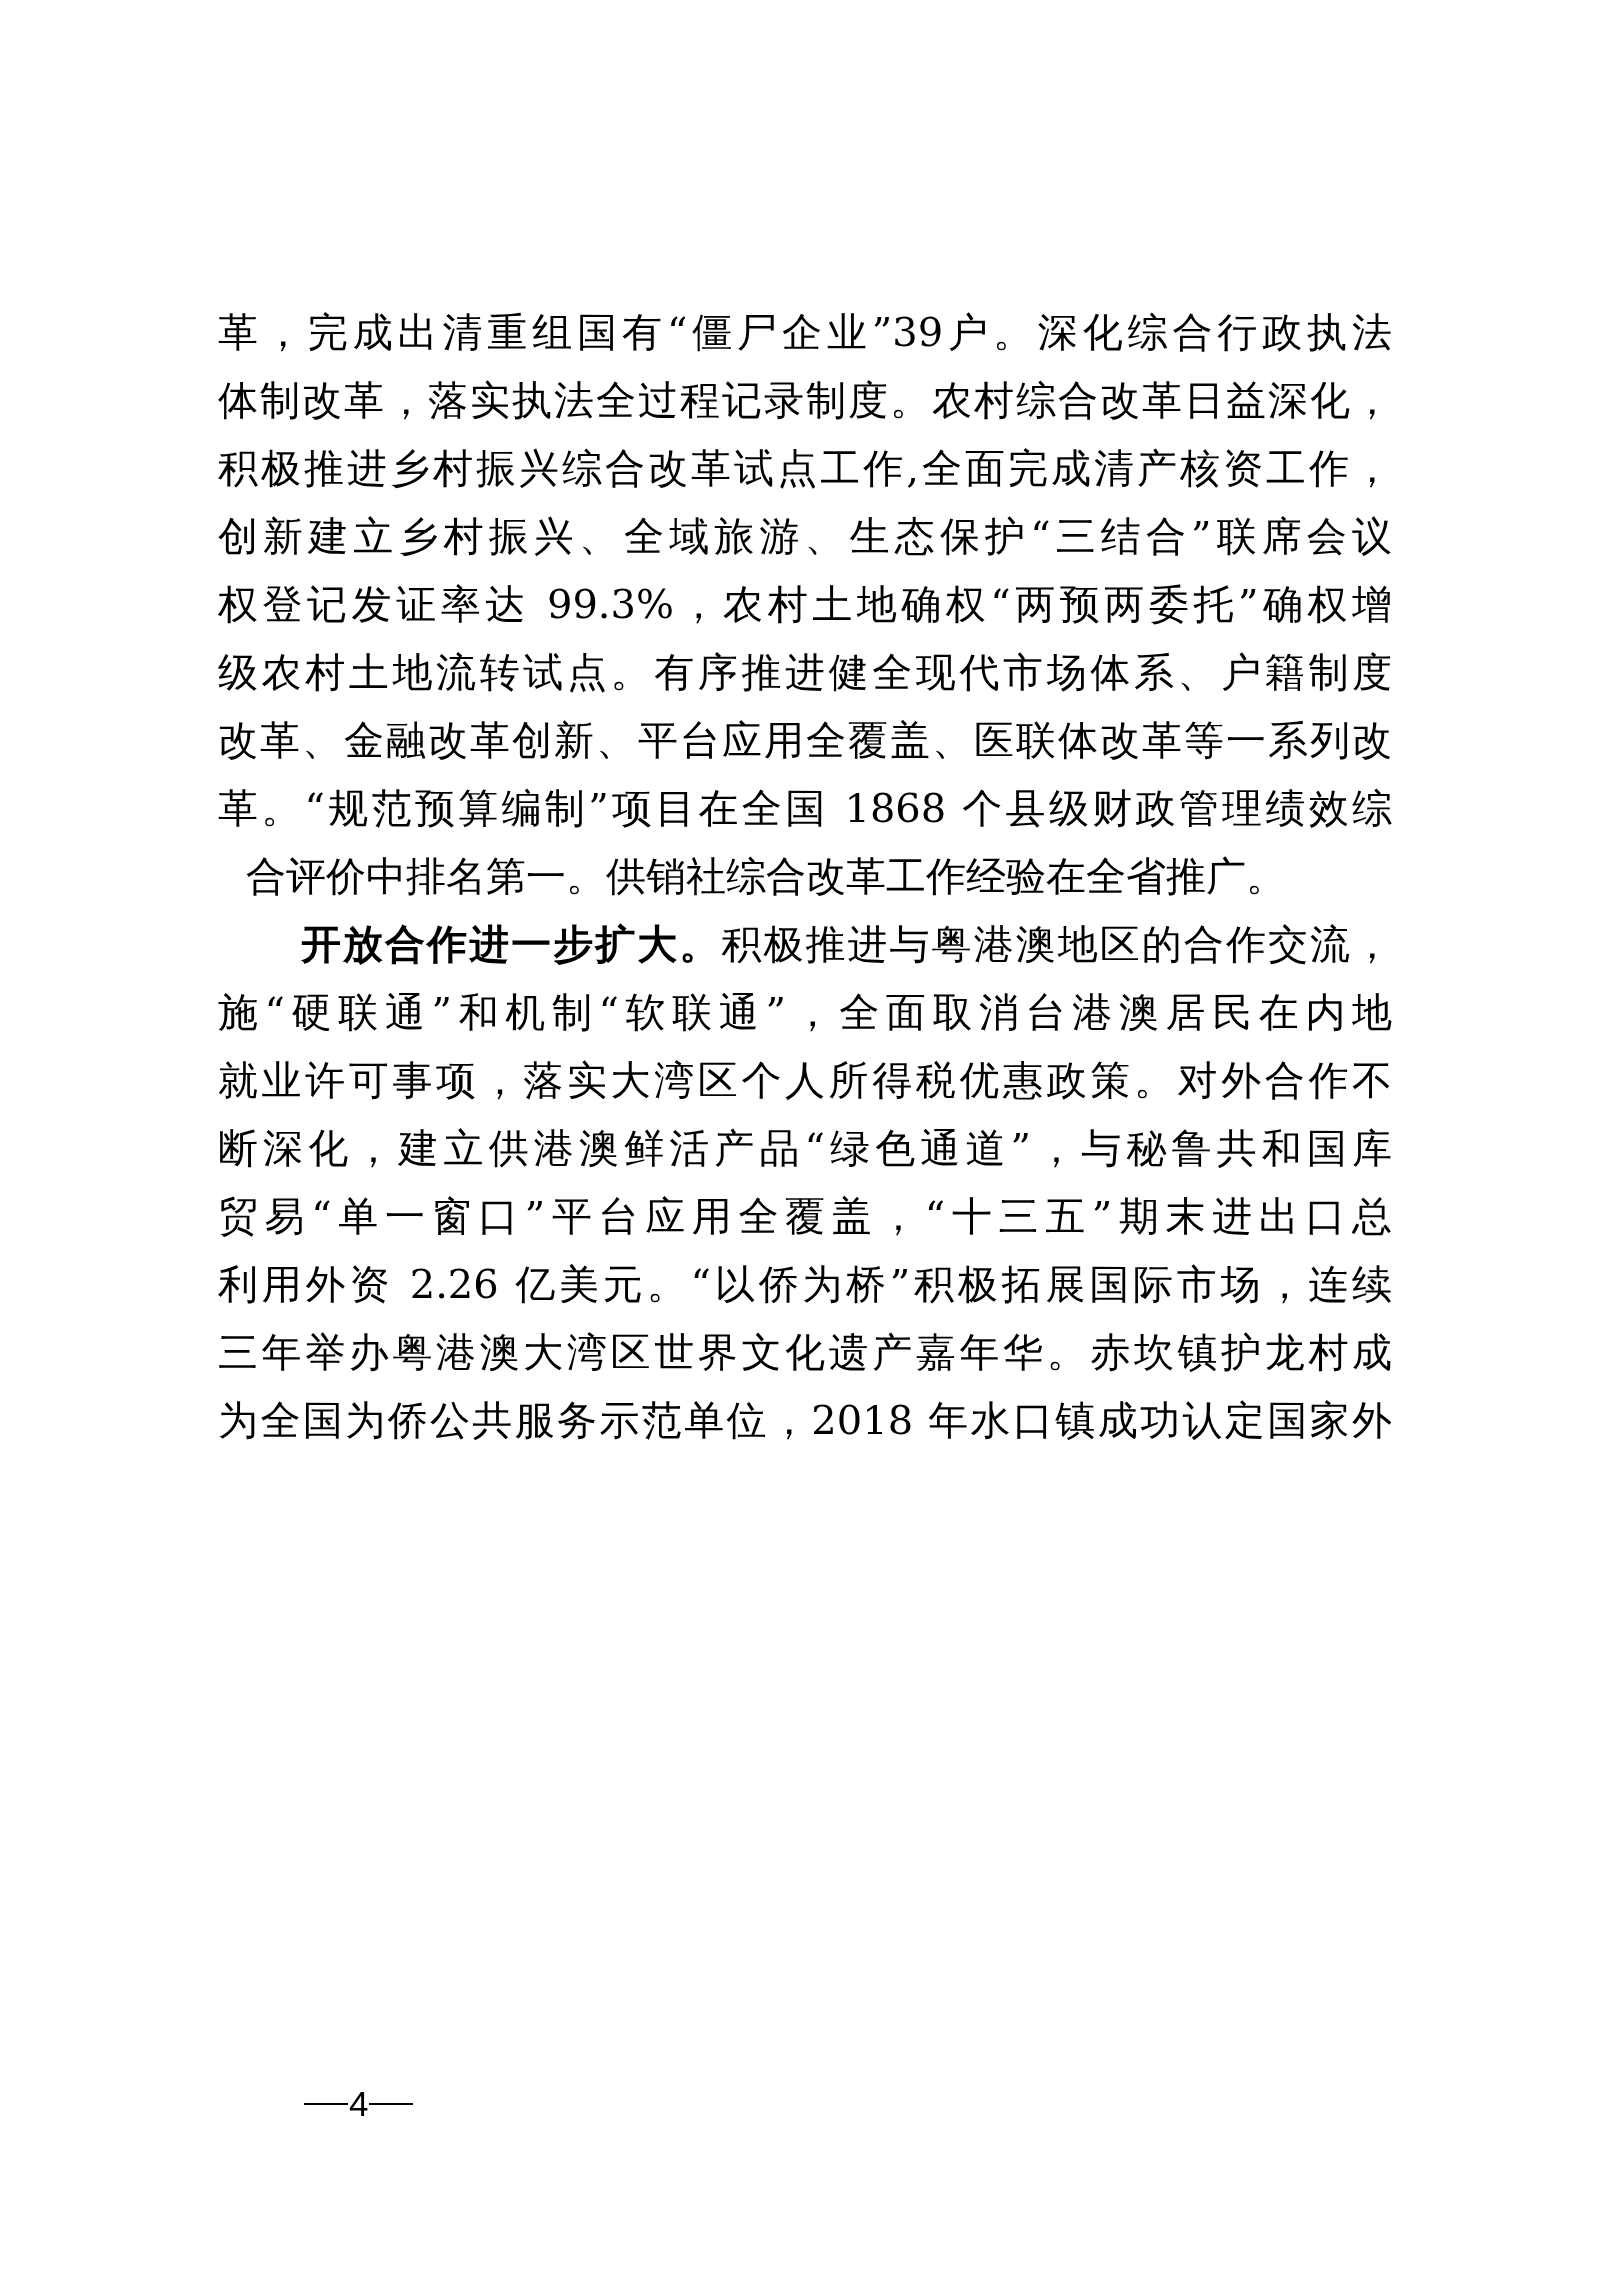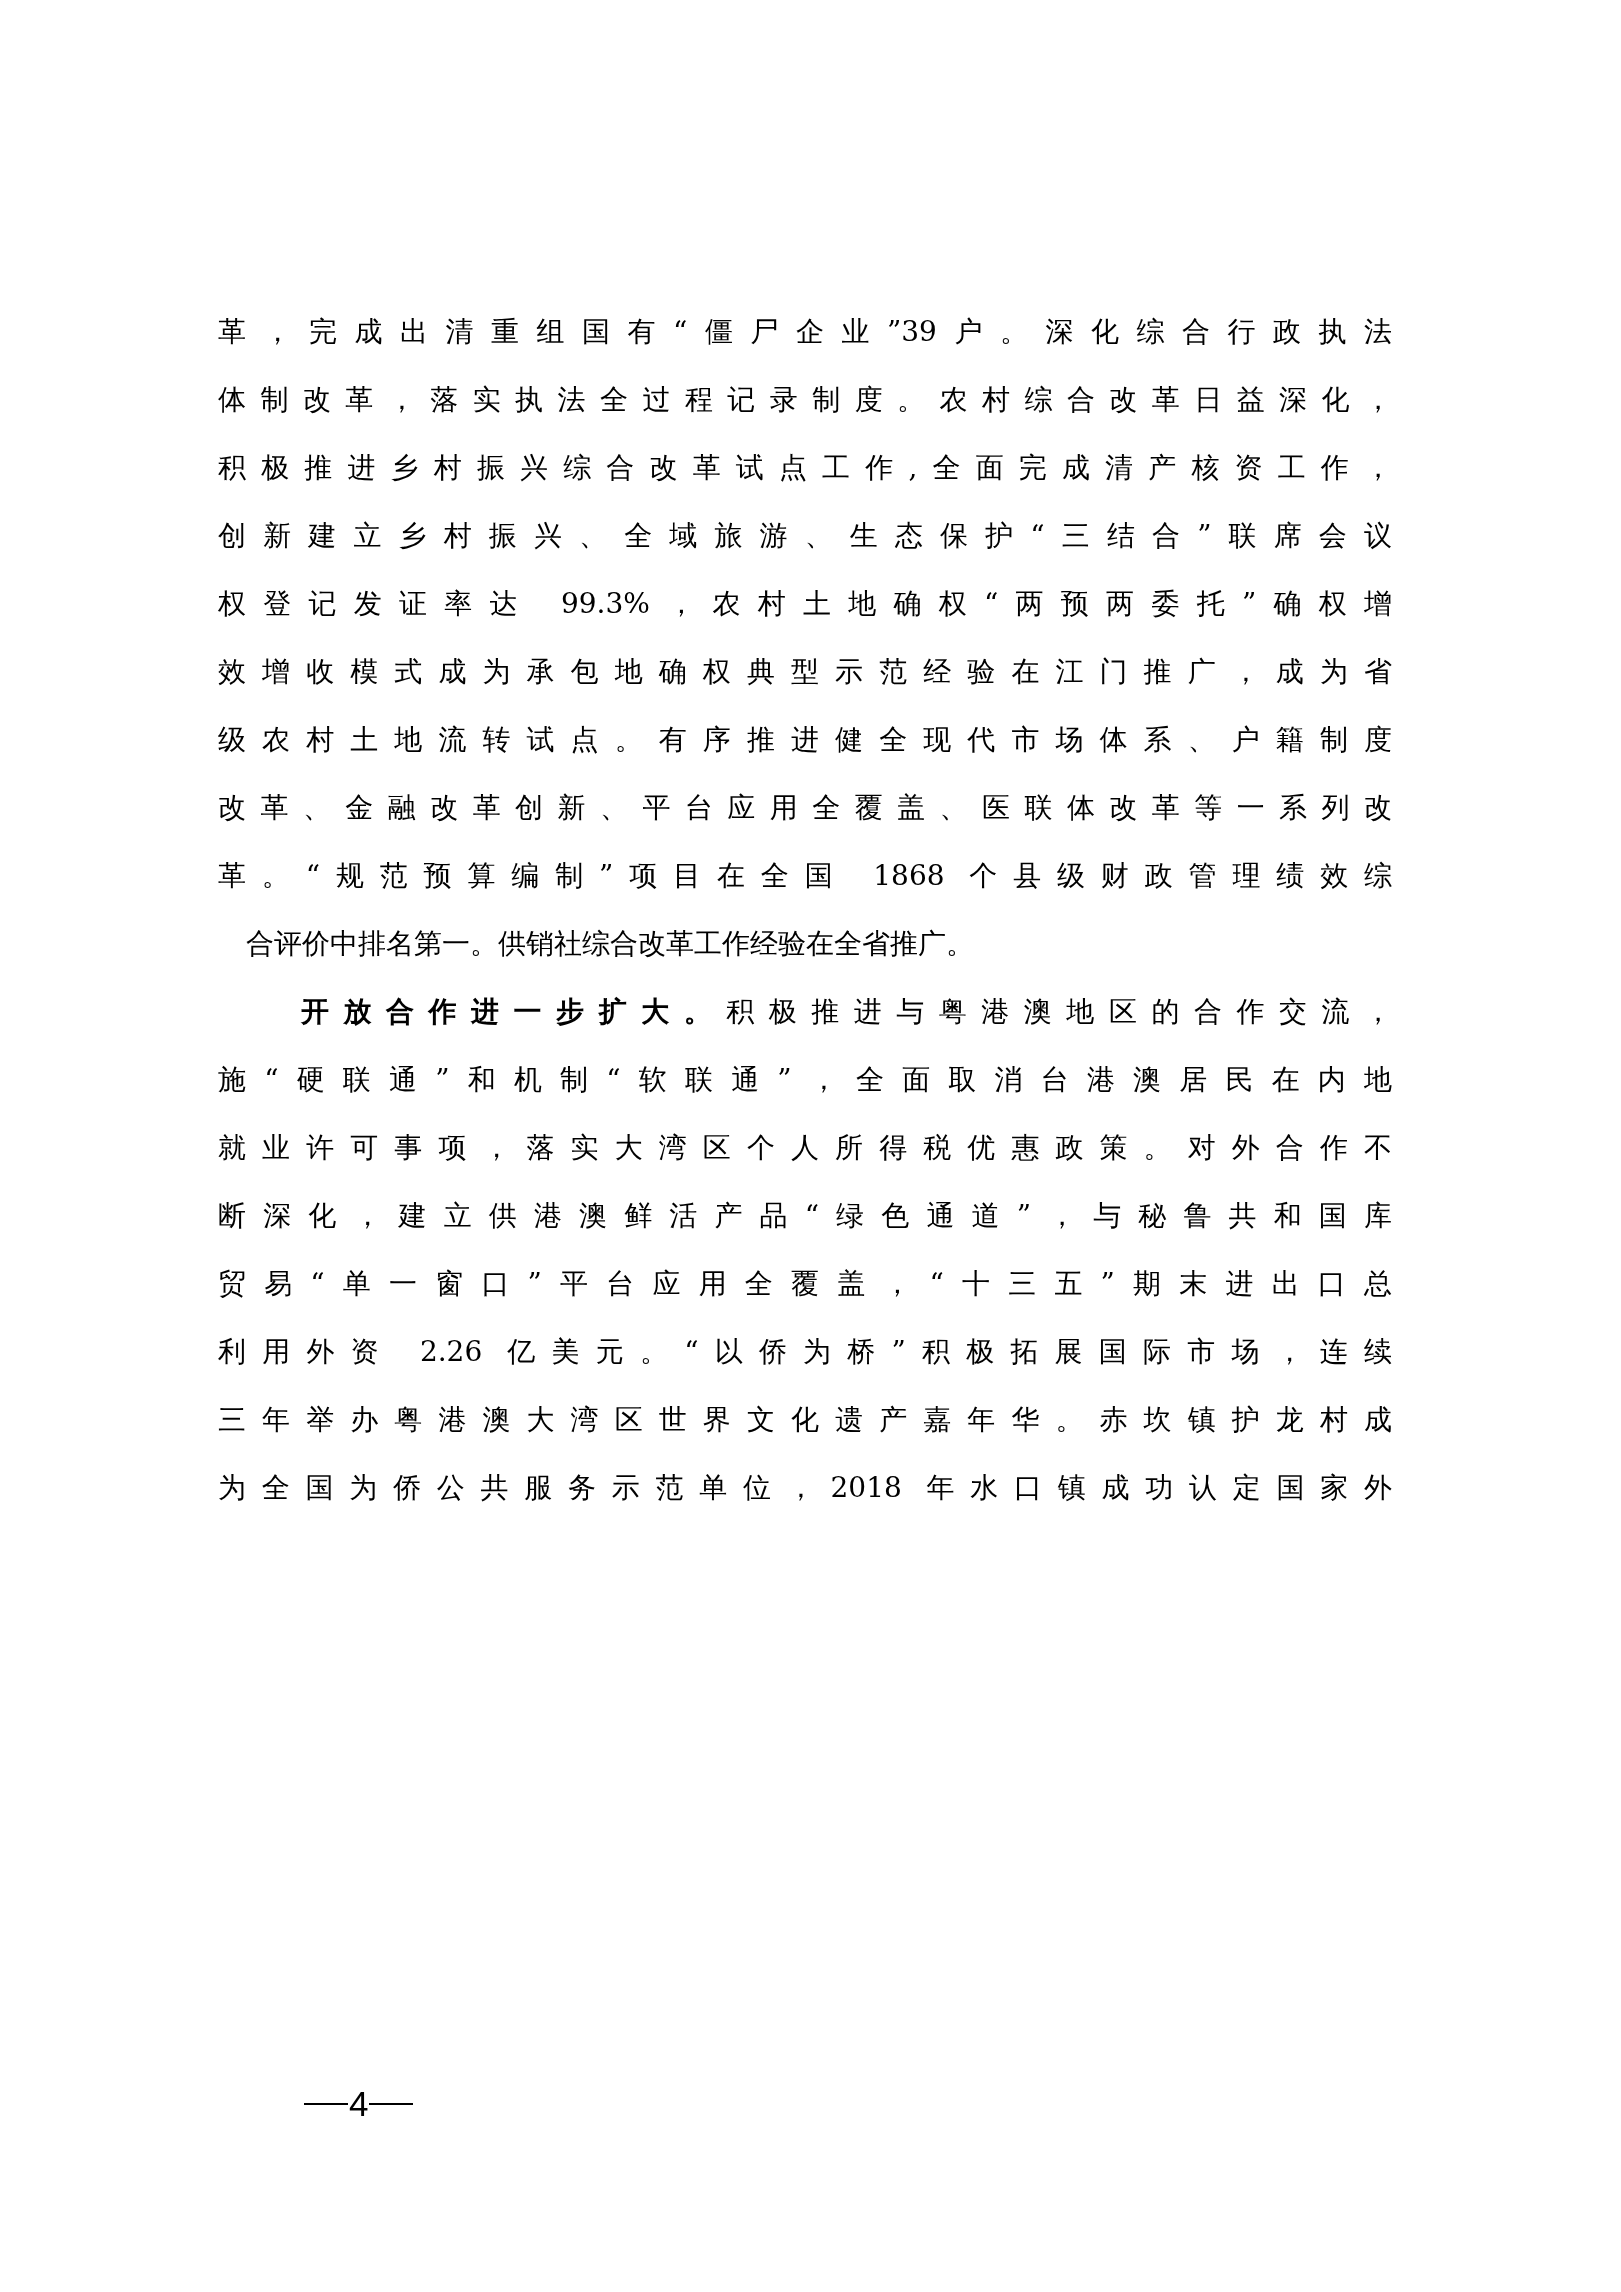--- a/index.html
+++ b/index.html
@@ -17,21 +17,21 @@
   }
   .page {
     position: absolute;
     left: 218px;
     top: 298px;
     width: 1174px;
   }
   .line {
     height: 68px;
     line-height: 68px;
-    font-size: 28px;
+    font-size: 40px;
     white-space: nowrap;
     text-align: justify;
     text-align-last: justify;
     letter-spacing: 0;
   }
   .line.last {
     text-align-last: left;
     margin-left: 28px;
   }
   .line.indent {
@@ -65,21 +65,20 @@
 </head>
 <body>
 
 <div class="page">
   <div class="paragraph">
     <div class="line">革，完成出清重组国有“僵尸企业”39户。深化综合行政执法</div>
     <div class="line">体制改革，落实执法全过程记录制度。农村综合改革日益深化，</div>
     <div class="line">积极推进乡村振兴综合改革试点工作,全面完成清产核资工作，</div>
     <div class="line">创新建立乡村振兴、全域旅游、生态保护“三结合”联席会议</div>
     <div class="line">权登记发证率达 99.3%，农村土地确权“两预两委托”确权增</div>
-    <div class="line">效增收模式成为承包地确权典型示范经验在江门推广，成为省</div>
     <div class="line">级农村土地流转试点。有序推进健全现代市场体系、户籍制度</div>
     <div class="line">改革、金融改革创新、平台应用全覆盖、医联体改革等一系列改</div>
     <div class="line">革。“规范预算编制”项目在全国 1868 个县级财政管理绩效综</div>
     <div class="line last">合评价中排名第一。供销社综合改革工作经验在全省推广。</div>
   </div>
 
   <div class="paragraph">
     <div class="line indent"><span class="bold">开放合作进一步扩大。</span><span>积极推进与粤港澳地区的合作交流，</span></div>
     <div class="line">施“硬联通”和机制“软联通”，全面取消台港澳居民在内地</div>
     <div class="line">就业许可事项，落实大湾区个人所得税优惠政策。对外合作不</div>

